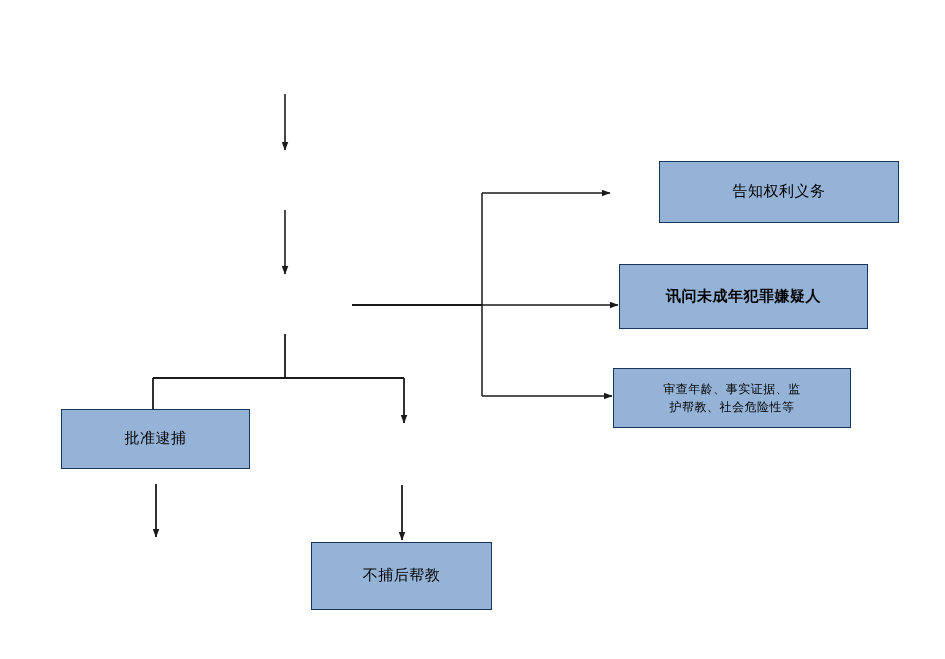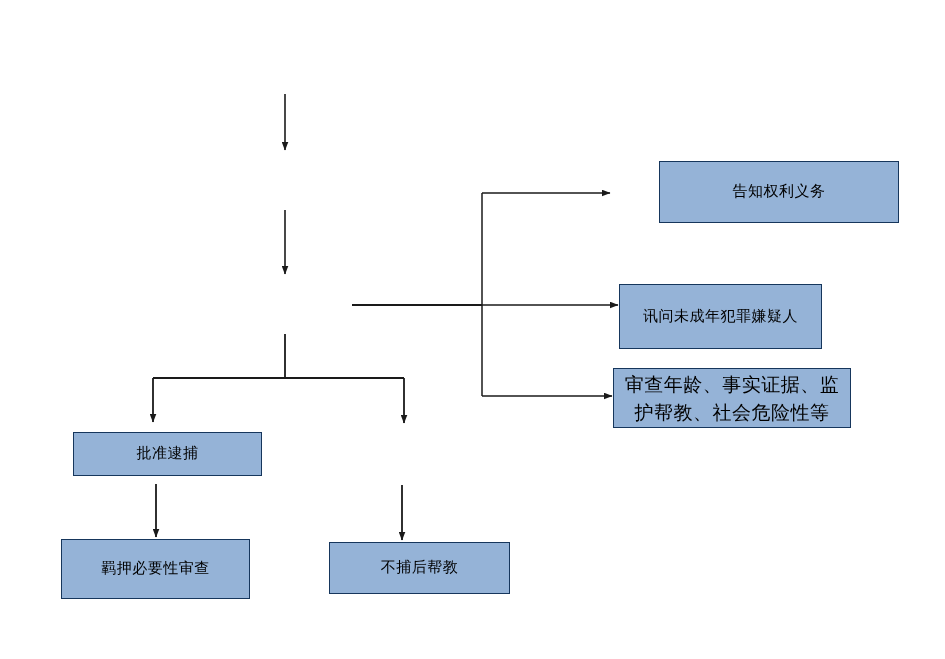--- a/index.html
+++ b/index.html
@@ -28,22 +28,23 @@
     text-align: center;
     color: #000000;
     font-size: 15px;
     line-height: 1.45;
     letter-spacing: 0.5px;
     font-family: "DejaVu Sans", "Liberation Sans", sans-serif;
     white-space: pre-line;
     padding: 2px 4px;
   }
   .node.two-line {
-    font-size: 19px;
+    font-size: 12px;
     line-height: 1.5;
+    font-family: Liberation Serif, serif;
   }
   svg.edges {
     position: absolute;
     left: 0;
     top: 0;
     width: 945px;
     height: 659px;
     pointer-events: none;
   }
 </style>
@@ -83,25 +84,24 @@
     <line x1="156" y1="484" x2="156" y2="537" stroke="#1a1a1a" stroke-width="1.8" marker-end="url(#arrowhead)"></line>
 
     <line x1="402" y1="485" x2="402" y2="540" stroke="#1a1a1a" stroke-width="1.8" marker-end="url(#arrowhead)"></line>
   </svg>
 
 
 
 
   <div class="node" style="left:611px; top:161px; width:240px; height:62px;margin-left:48px;">告知权利义务</div>
 
-  <div class="node" style="left:619px; top:284px; width:203px; height:65px;">讯问未成年犯罪嫌疑人</div>
+  <div class="node" style="left:619px; top:264px; width:249px; height:65px;font-weight:bold;">讯问未成年犯罪嫌疑人</div>
 
   <div class="node two-line" style="left:613px; top:368px; width:238px; height:60px;">审查年龄、事实证据、监
 护帮教、社会危险性等</div>
 
-  <div class="node" style="left:61px; top:432px; width:189px; height:44px;margin-left:12px;">批准逮捕</div>
+  <div class="node" style="left:61px; top:409px; width:189px; height:60px;">批准逮捕</div>
 
 
-  <div class="node" style="left:61px; top:539px; width:189px; height:60px;">羁押必要性审查</div>
 
-  <div class="node" style="left:329px; top:542px; width:181px; height:52px;">不捕后帮教</div>
+  <div class="node" style="left:311px; top:542px; width:181px; height:68px;">不捕后帮教</div>
 
 </div>
 
 </body></html>

